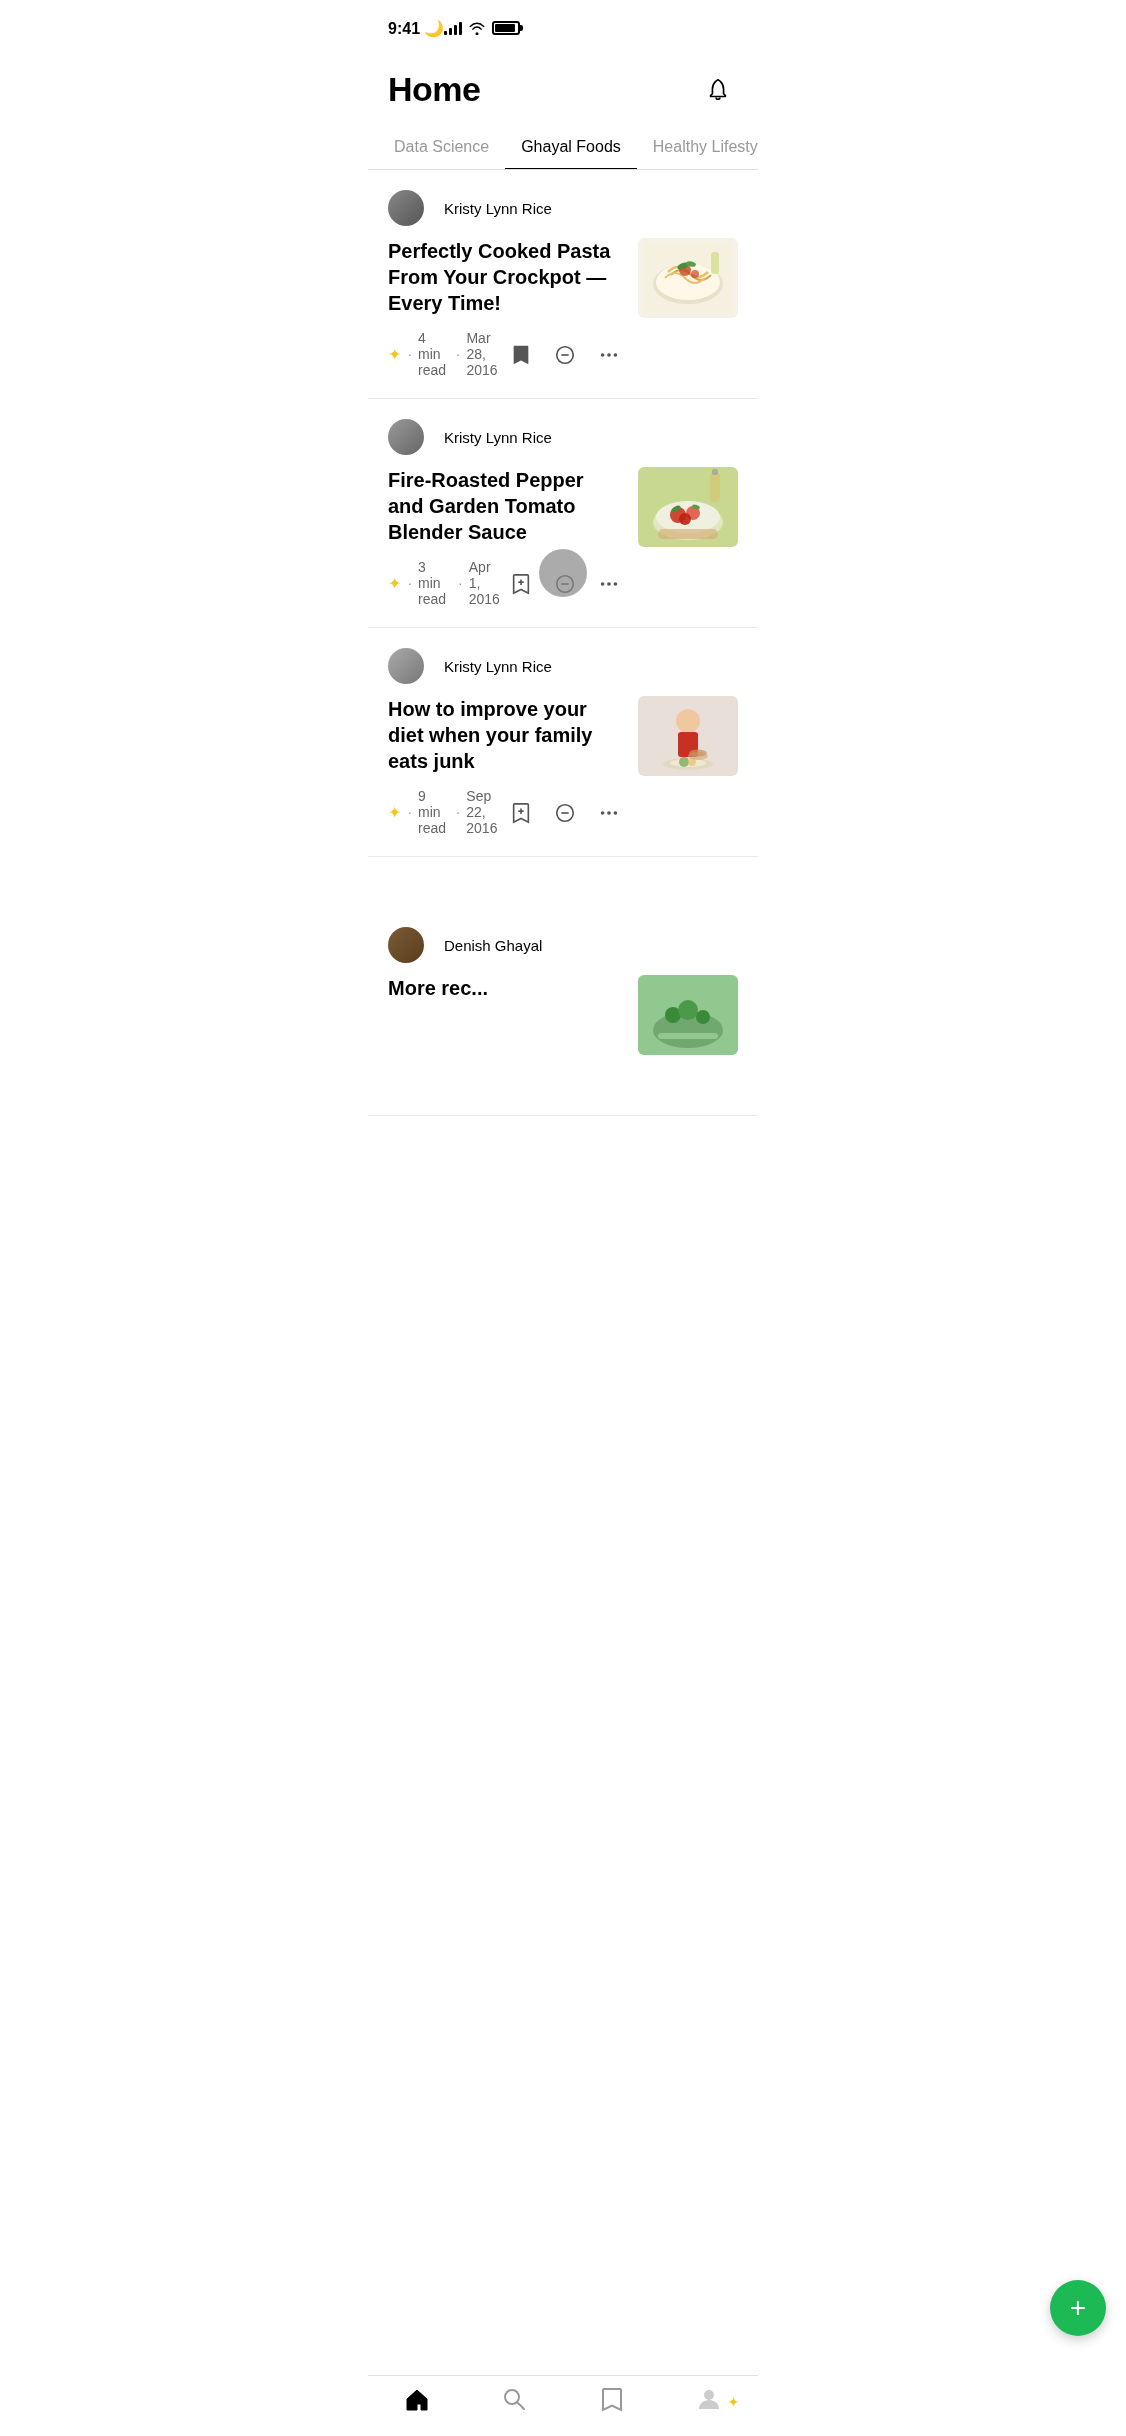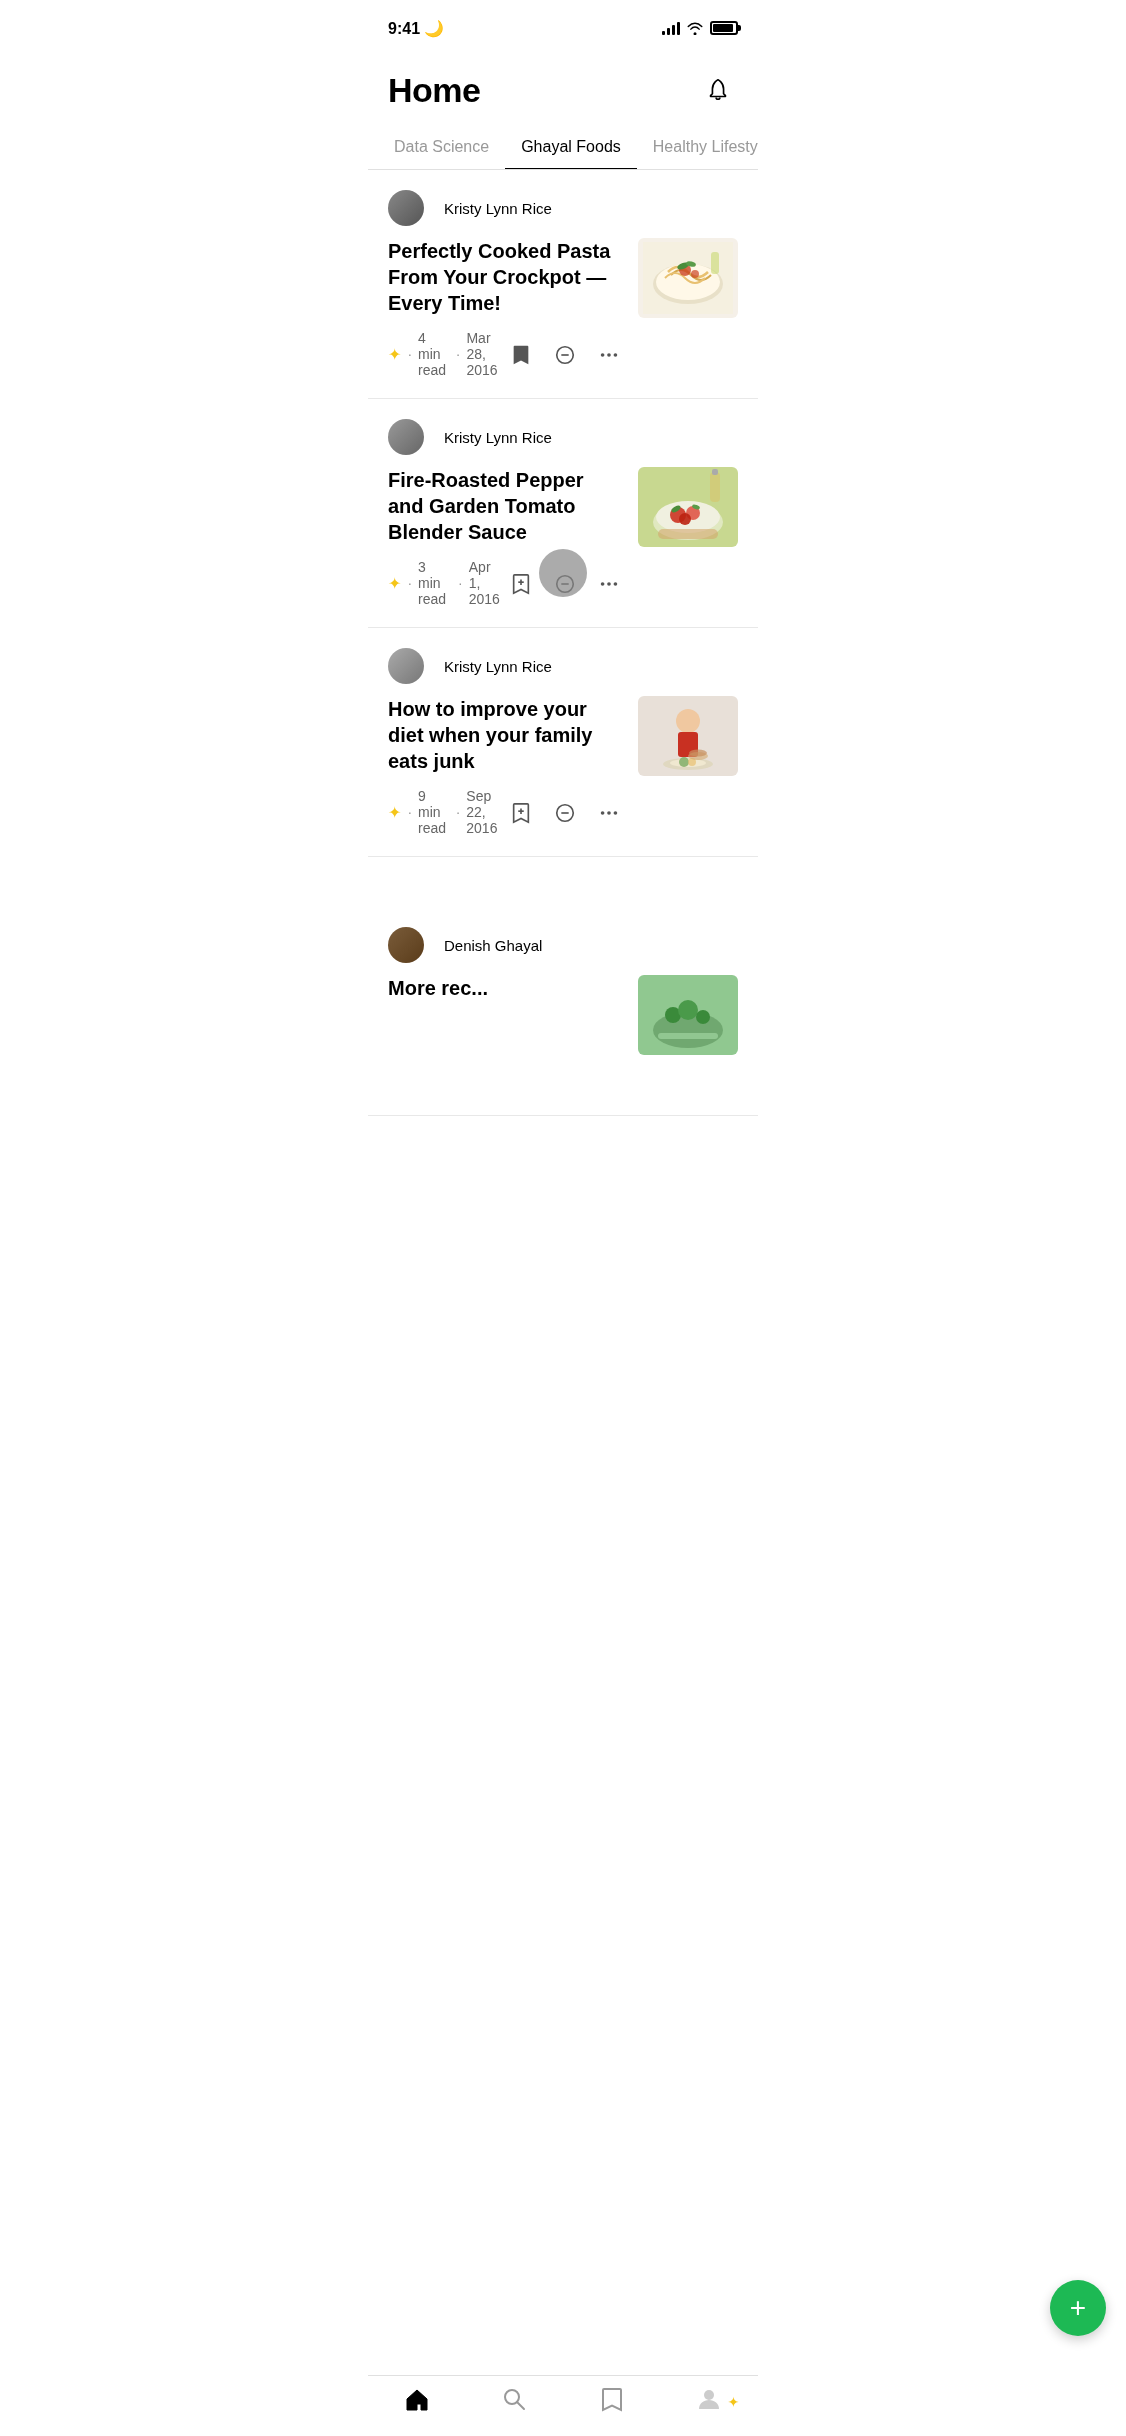--- a/index.html
+++ b/index.html
@@ -11,21 +11,20 @@
       width: 390px;
       min-height: 844px;
       margin: 0 auto;
       position: relative;
       overflow-x: hidden;
     }
 
     
     .status-bar {
       display: flex;
-      justify-content: space-between;
       align-items: center;
       padding: 14px 20px 8px;
       height: 50px;
     }
 
     .status-time {
       font-size: 16px;
       font-weight: 600;
       color: #000;
     }
@@ -76,21 +75,21 @@
       background: #000;
       height: 100%;
       width: 90%;
       border-radius: 1px;
     }
 
     
     .header {
       display: flex;
       justify-content: space-between;
-      align-items: center;
+      align-items: flex-start;
       padding: 20px 20px 16px;
     }
 
     .header-title {
       font-size: 34px;
       font-weight: 700;
       color: #000;
       letter-spacing: -0.5px;
     }
 

